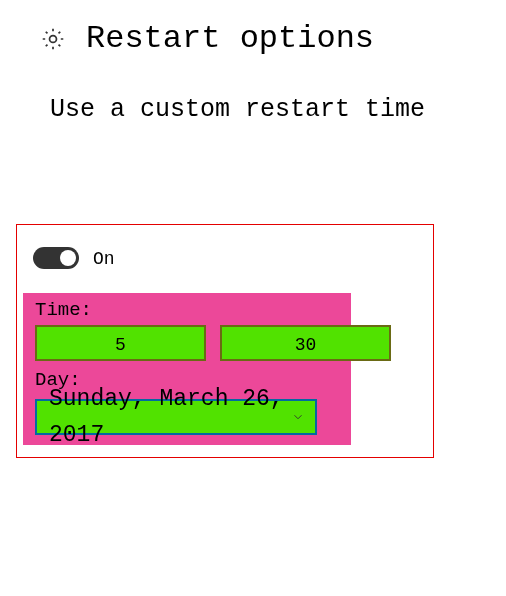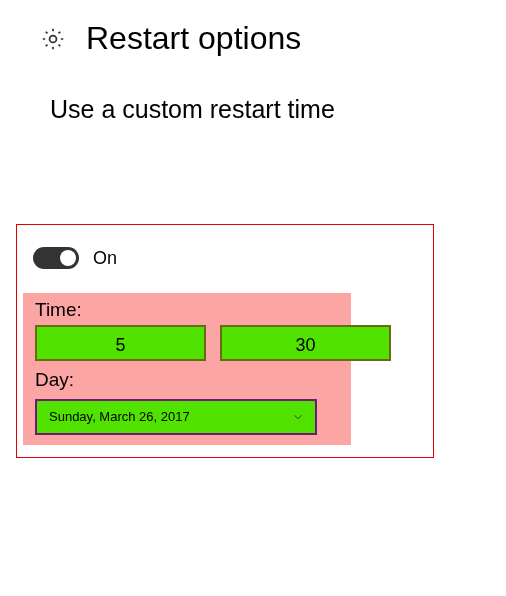--- a/index.html
+++ b/index.html
@@ -6,20 +6,21 @@
     margin: 0;
     padding: 0;
     background: #ffffff;
     font-family: "Segoe UI", Arial, sans-serif;
     color: #000000;
     width: 506px;
     height: 596px;
   }
   .page {
     padding: 0 0 6px 0;
+    font-family: Liberation Mono, monospace;
   }
   .header {
     display: flex;
     align-items: center;
     padding: 20px 0 0 40px;
   }
   .gear svg {
     width: 26px;
     height: 26px;
     display: block;
@@ -64,21 +65,21 @@
     height: 16px;
     background: #ffffff;
     border-radius: 50%;
   }
   .toggle-label {
     font-size: 18px;
     margin-left: 14px;
   }
 
   .green-panel {
-    background: #fca5a5;
+    background: #ec4899;
     margin: 24px 0 0 6px;
     width: 328px;
     padding: 6px 0 10px 0;
   }
   .field-label {
     font-size: 19px;
     padding: 0 0 4px 12px;
     color: #000;
   }
   .time-row {
@@ -97,25 +98,25 @@
     background: #51e200;
     cursor: pointer;
     box-sizing: border-box;
   }
   .time-cell + .time-cell {
     margin-left: 14px;
   }
 
   .day-select {
     margin: 4px 0 0 12px;
-    border: 2px solid #701a75;
+    border: 2px solid #0369a1;
     width: 282px;
     height: 36px;
     line-height: 36px;
-    font-size: 13px;
+    font-size: 23px;
     color: #000;
     background: #51e200;
     padding: 0 10px 0 12px;
     display: flex;
     align-items: center;
     justify-content: space-between;
     cursor: pointer;
     box-sizing: border-box;
   }
   .chevron {

